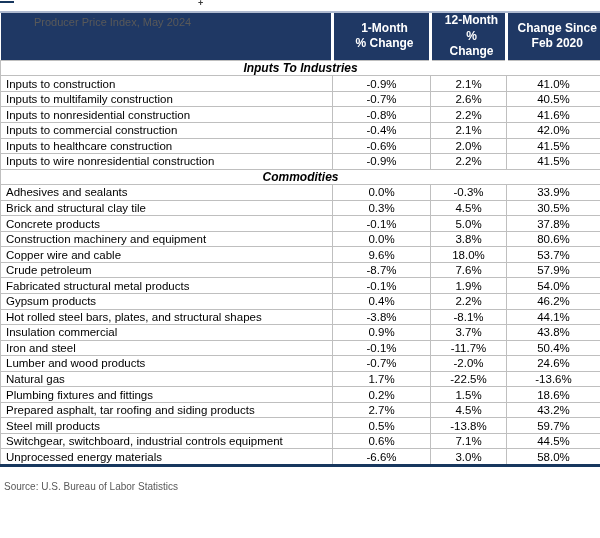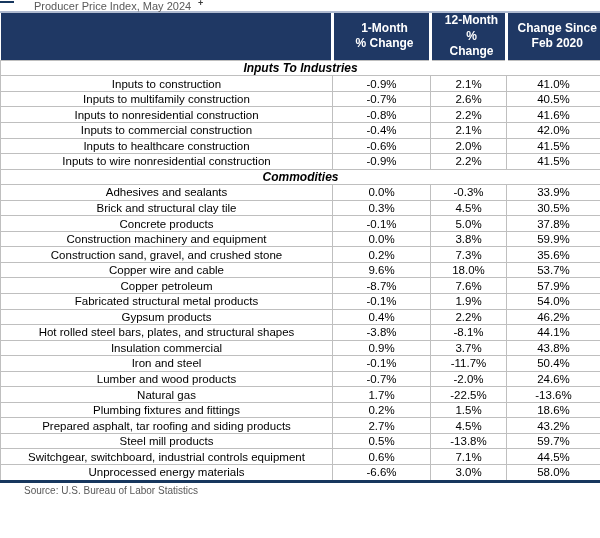--- a/index.html
+++ b/index.html
@@ -29,21 +29,21 @@
   .top-tick{
     position:absolute;left:0;top:1px;width:14px;height:2px;
     background:var(--bottom-line);
   }
   .outline-plus{
     position:absolute;left:198px;top:-1px;
     font-size:9px;line-height:9px;color:#3a3a3a;
     font-weight:bold;
   }
   .title{
-    position:absolute;left:34px;top:0;
+    position:absolute;left:34px;top:16px;
     font-size:11px;line-height:12px;
     color:var(--muted);
     white-space:nowrap;
   }
   table.ppi{
     width:600px;
     border-collapse:collapse;
     table-layout:fixed;
     box-sizing:border-box;
   }
@@ -59,31 +59,31 @@
   table.ppi thead th + th{border-left:3px solid #FFFFFF;padding-left:8px;}
   table.ppi td{
     border:1px solid var(--grid);
     font-size:11.5px;
     height:14.55px;
     padding:0 5px;
     line-height:14px;
     white-space:nowrap;overflow:hidden;
     box-sizing:content-box;
   }
-  table.ppi td.label{text-align:center;}
+  table.ppi td.label{text-align:left;}
   table.ppi td.val{text-align:center;padding:0 2px;}
   table.ppi td.section{
     text-align:center;
     font-weight:bold;font-style:italic;
     font-size:12px;
   }
   table.ppi{border-bottom:3px solid var(--bottom-line);}
   .source{
-    margin-top:2px;
-    padding-left:24px;
+    margin-top:14px;
+    padding-left:4px;
     font-size:10px;
     color:var(--muted);
   }
 </style>
 </head>
 <body>
 
 <div class="page">
   <div class="titlebar">
     <div class="top-tick"></div>
@@ -164,36 +164,30 @@
         <tr>
           <td class="label">Concrete products</td>
           <td class="val">-0.1%</td>
           <td class="val">5.0%</td>
           <td class="val">37.8%</td>
         </tr>
         <tr>
           <td class="label">Construction machinery and equipment</td>
           <td class="val">0.0%</td>
           <td class="val">3.8%</td>
-          <td class="val">59.9%</td>
-        </tr>
-        <tr>
-          <td class="label">Construction sand, gravel, and crushed stone</td>
-          <td class="val">0.2%</td>
-          <td class="val">7.3%</td>
-          <td class="val">35.6%</td>
+          <td class="val">80.6%</td>
         </tr>
         <tr>
           <td class="label">Copper wire and cable</td>
           <td class="val">9.6%</td>
           <td class="val">18.0%</td>
           <td class="val">53.7%</td>
         </tr>
         <tr>
-          <td class="label">Copper petroleum</td>
+          <td class="label">Crude petroleum</td>
           <td class="val">-8.7%</td>
           <td class="val">7.6%</td>
           <td class="val">57.9%</td>
         </tr>
         <tr>
           <td class="label">Fabricated structural metal products</td>
           <td class="val">-0.1%</td>
           <td class="val">1.9%</td>
           <td class="val">54.0%</td>
         </tr>

